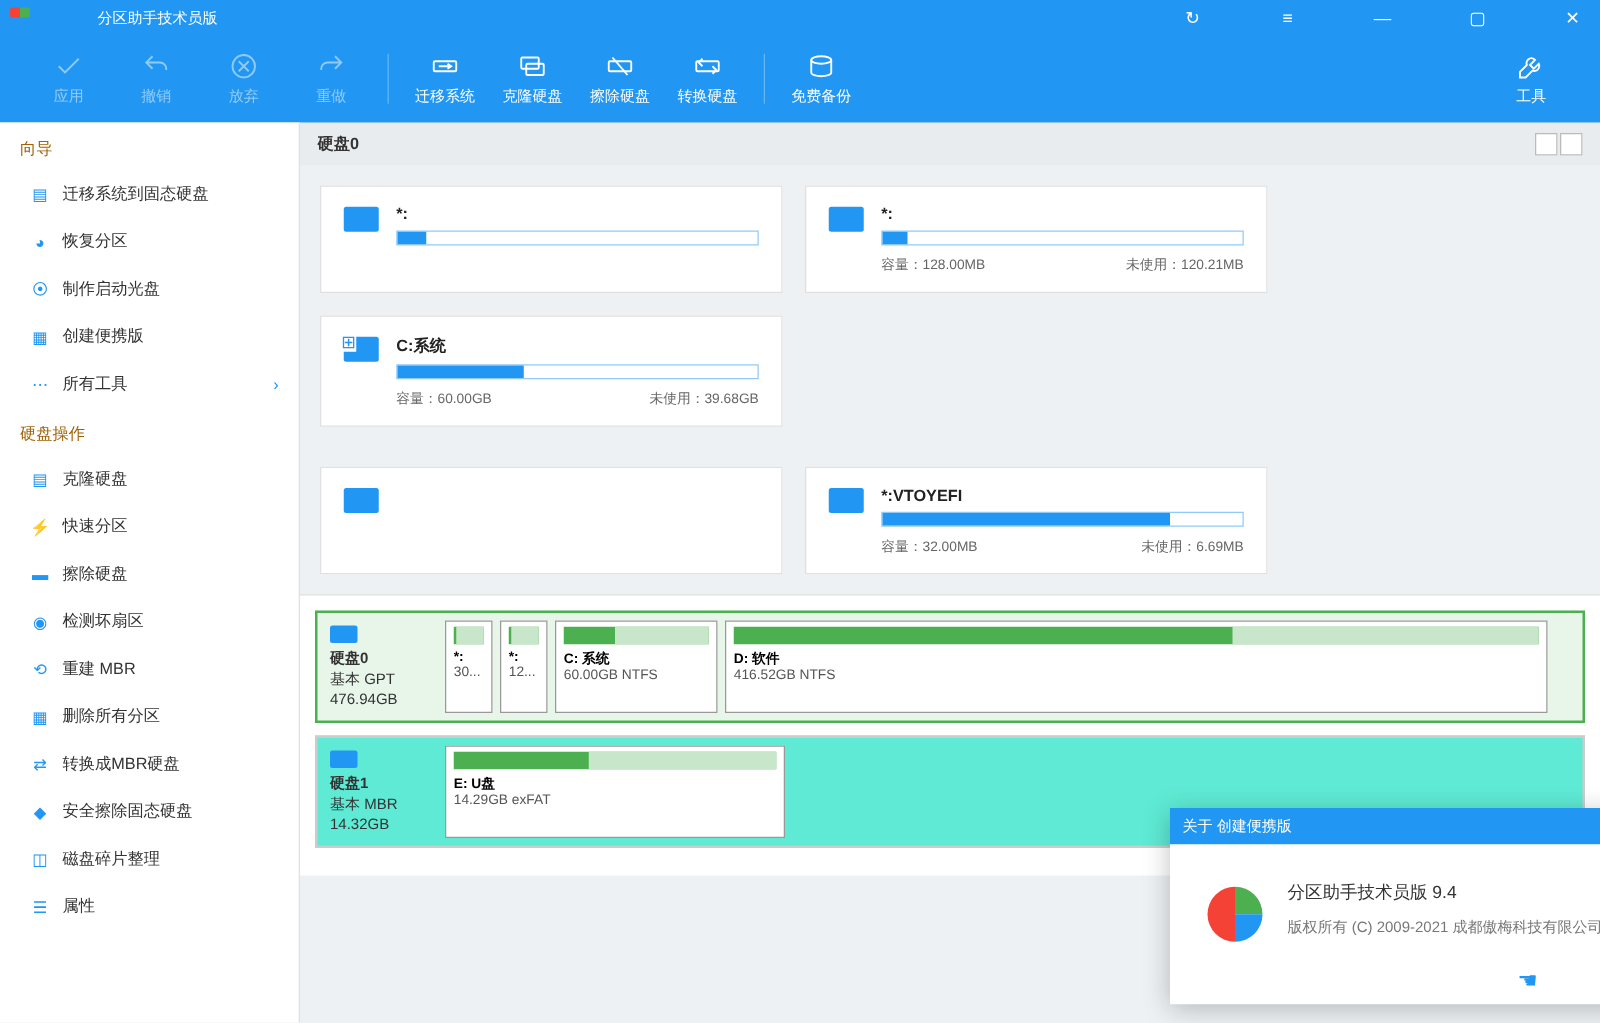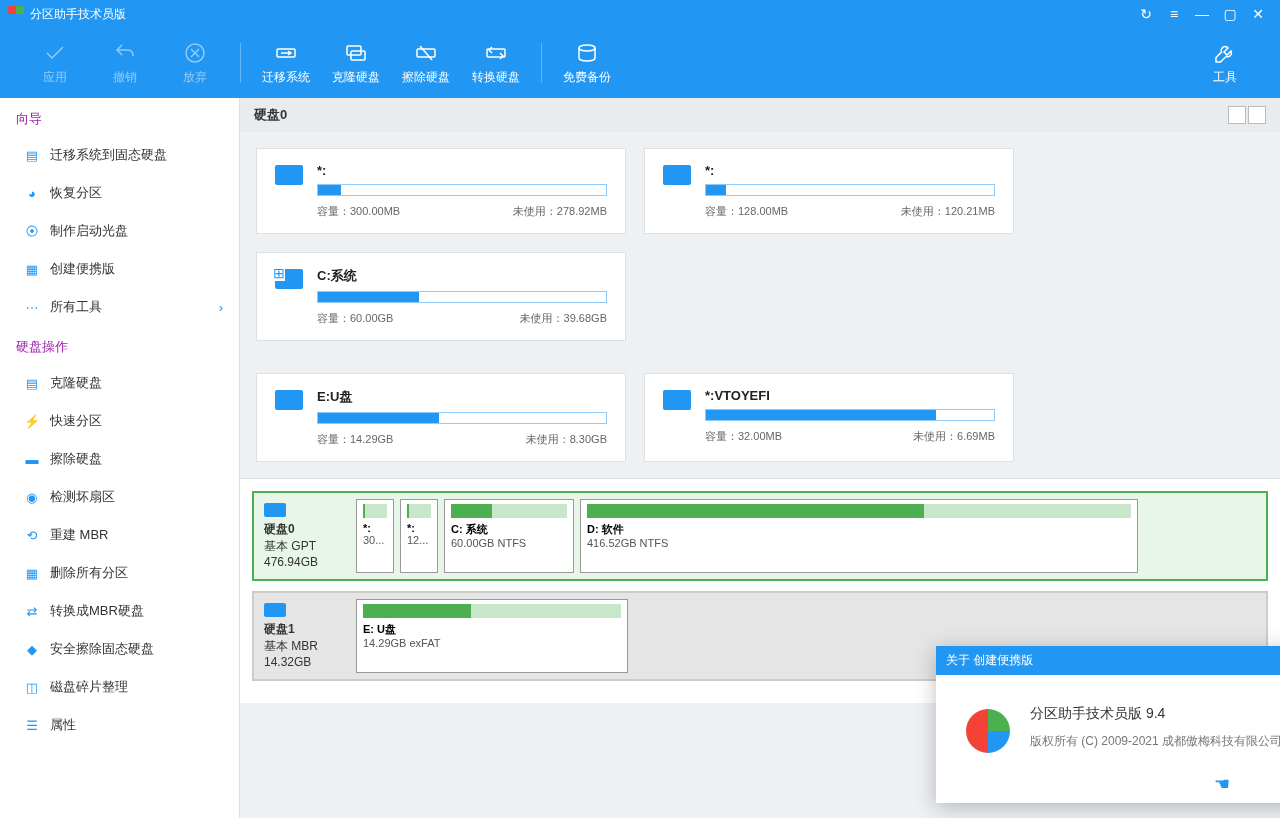--- a/index.html
+++ b/index.html
@@ -1,40 +1,40 @@
 <!DOCTYPE html>
 <html><head>
 <meta charset="utf-8">
 <style>
 * { margin: 0; padding: 0; box-sizing: border-box; font-family: "Microsoft YaHei", sans-serif; }
 body { background: #f5f5f5; overflow: hidden; width: 1280px; height: 818px; }
 
 
-.titlebar { height: 28px; background: #2196F3; display: flex; align-items: center; padding: 0 8px; color: #fff; font-size: 12px; }
+.titlebar { height: 28px; background: #2196F3; display: flex; align-items: center; padding: 0 8px; color: #fff; font-size: 12px; gap: 48px; }
 .titlebar .app-icon { width: 16px; height: 16px; margin-right: 6px; display: inline-flex; }
 .titlebar .app-icon .p1 { width: 8px; height: 8px; background: #f44336; border-radius: 2px 0 0 2px; }
 .titlebar .app-icon .p2 { width: 8px; height: 8px; background: #4caf50; border-radius: 0 2px 2px 0; }
 .titlebar .spacer { flex: 1; }
 .titlebar .win-btn { width: 28px; height: 24px; display: flex; align-items: center; justify-content: center; cursor: pointer; font-size: 14px; }
 
 
 .toolbar { height: 70px; background: #2196F3; display: flex; align-items: center; padding: 0 20px; color: #fff; }
 .tool-btn { width: 70px; height: 60px; display: flex; flex-direction: column; align-items: center; justify-content: center; cursor: pointer; font-size: 12px; gap: 4px; }
 .tool-btn.disabled { opacity: 0.5; }
 .tool-btn .ico { width: 24px; height: 24px; display: flex; align-items: center; justify-content: center; }
 .tool-btn .ico svg { width: 24px; height: 24px; stroke: #fff; fill: none; stroke-width: 1.5; }
 .tool-sep { width: 1px; height: 40px; background: rgba(255,255,255,0.3); margin: 0 10px; }
 .toolbar .spacer { flex: 1; }
 
 
 .main { display: flex; height: calc(818px - 98px); }
 
 
 .sidebar { width: 240px; background: #fff; border-right: 1px solid #e0e0e0; overflow-y: auto; font-size: 13px; }
-.side-header { padding: 12px 16px 8px; color: #a21caf; font-size: 13px; }
+.side-header { padding: 12px 16px 8px; color: #a16207; font-size: 13px; }
 .side-item { padding: 10px 16px 10px 24px; display: flex; align-items: center; gap: 10px; cursor: pointer; color: #333; }
 .side-item .sico { width: 16px; height: 16px; display: flex; align-items: center; justify-content: center; color: #2196F3; }
 .side-item .chev { margin-left: auto; color: #2196F3; }
 
 
 .content { flex: 1; background: #eef1f4; overflow-y: auto; position: relative; }
 .disk-header { background: #e8ecef; padding: 8px 14px; font-size: 13px; font-weight: bold; color: #333; display: flex; align-items: center; }
 .disk-header .hspacer { flex: 1; }
 .view-btns { display: flex; gap: 2px; }
 .view-btn { width: 18px; height: 18px; border: 1px solid #bbb; background: #fff; cursor: pointer; }
@@ -45,21 +45,21 @@
 .part-icon.win::after { content: "⊞"; position: absolute; left: -2px; top: -4px; color: #2196F3; background: #fff; font-size: 14px; }
 .part-info { flex: 1; }
 .part-name { font-size: 13px; font-weight: bold; color: #222; margin-bottom: 6px; }
 .part-bar { height: 12px; border: 1px solid #90caf9; background: #fff; margin-bottom: 8px; position: relative; }
 .part-bar .fill { height: 100%; background: #2196F3; }
 .part-stats { display: flex; justify-content: space-between; font-size: 11px; color: #666; }
 
 
 .diskmap-area { padding: 12px; background: #fff; border-top: 1px solid #ddd; }
 .diskmap { display: flex; gap: 6px; border: 2px solid #4caf50; background: #e8f5e9; padding: 6px; margin-bottom: 10px; }
-.diskmap.gray { border-color: #ccc; background: #e5e5e5; }
+.diskmap.gray { border-color: #ccc; background: #5eead4; }
 .dm-head { width: 90px; flex-shrink: 0; font-size: 12px; color: #333; padding: 4px; }
 .dm-head .dhicon { width: 22px; height: 14px; background: #2196F3; border-radius: 2px; margin-bottom: 4px; }
 .dm-head b { font-size: 12px; }
 .dm-part { border: 1px solid #999; background: #fff; padding: 4px 6px; font-size: 11px; display: flex; flex-direction: column; }
 .dm-part .dm-bar { height: 14px; background: #4caf50; margin-bottom: 4px; position: relative; }
 .dm-part .dm-bar .dm-fill { height: 100%; background: #c8e6c9; position: absolute; right: 0; top: 0; }
 .dm-part .dm-label { font-weight: bold; font-size: 11px; }
 .dm-part .dm-size { color: #555; }
 
 
@@ -111,20 +111,28 @@
     </div>
   <div class="tool-btn disabled">
       <span class="ico">
         <svg viewBox="0 0 24 24">
           <circle cx="12" cy="12" r="9"></circle>
           <path d="M8 8l8 8M16 8l-8 8"></path>
         </svg>
       </span>
       <span>放弃</span>
     </div>
+  <div class="tool-btn disabled">
+      <span class="ico">
+        <svg viewBox="0 0 24 24">
+          <path d="M15 14l5-5-5-5M20 9H9a5 5 0 00-5 5v1"></path>
+        </svg>
+      </span>
+      <span>重做</span>
+    </div>
   <div class="tool-sep"></div>
   <div class="tool-btn">
       <span class="ico">
         <svg viewBox="0 0 24 24">
           <rect x="3" y="8" width="18" height="8" rx="1"></rect>
           <path d="M7 12h10m-3-2l3 2-3 2"></path>
         </svg>
       </span>
       <span>迁移系统</span>
     </div>
@@ -259,24 +267,20 @@
           </span>
         </div>
         <div class="partition-grid">
           <div class="part-card">
             <div class="part-icon"></div>
       <div class="part-info">
         <div class="part-name">*:</div>
         <div class="part-bar">
                 <div class="fill" style="width:8%"></div>
               </div>
-        <div class="part-stats">
-                <span>容量：300.00MB</span>
-                <span>未使用：278.92MB</span>
-              </div>
       </div>
           </div>
           <div class="part-card">
             <div class="part-icon"></div>
       <div class="part-info">
         <div class="part-name">*:</div>
         <div class="part-bar">
                 <div class="fill" style="width:7%"></div>
               </div>
         <div class="part-stats">
@@ -295,30 +299,20 @@
         <div class="part-stats">
                 <span>容量：60.00GB</span>
                 <span>未使用：39.68GB</span>
               </div>
       </div>
           </div>
         </div>
         <div class="partition-grid">
           <div class="part-card">
             <div class="part-icon"></div>
-      <div class="part-info">
-        <div class="part-name">E:U盘</div>
-        <div class="part-bar">
-                <div class="fill" style="width:42%"></div>
-              </div>
-        <div class="part-stats">
-                <span>容量：14.29GB</span>
-                <span>未使用：8.30GB</span>
-              </div>
-      </div>
           </div>
           <div class="part-card">
             <div class="part-icon"></div>
       <div class="part-info">
         <div class="part-name">*:VTOYEFI</div>
         <div class="part-bar">
                 <div class="fill" style="width:80%"></div>
               </div>
         <div class="part-stats">
                 <span>容量：32.00MB</span>
@@ -349,21 +343,21 @@
       <span class="dm-label">*:</span>
       <span class="dm-size">12...</span>
           </div>
           <div class="dm-part" style="width:130px">
       <div class="dm-bar">
               <div class="dm-fill" style="width:65%"></div>
             </div>
       <span class="dm-label">C: 系统</span>
       <span class="dm-size">60.00GB NTFS</span>
           </div>
-          <div class="dm-part" style="width:558px">
+          <div class="dm-part" style="width:658px">
       <div class="dm-bar">
               <div class="dm-fill" style="width:38%"></div>
             </div>
       <span class="dm-label">D: 软件</span>
       <span class="dm-size">416.52GB NTFS</span>
           </div>
         </div>
         <div class="diskmap gray">
           <div class="dm-head">
     <div class="dhicon"></div>

